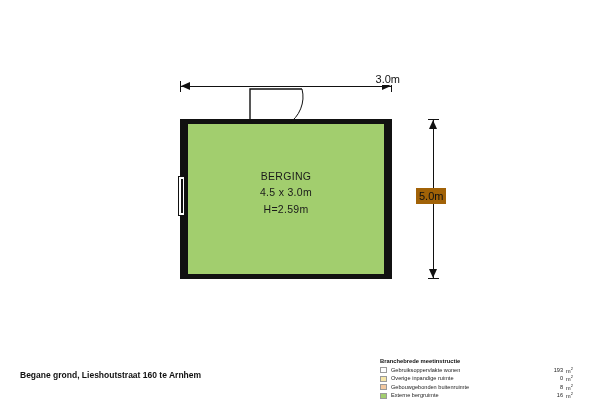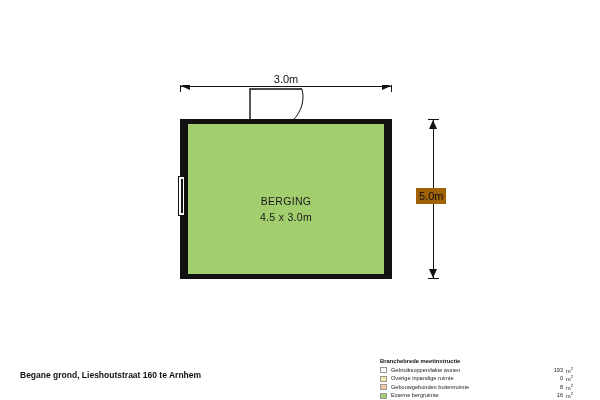--- a/index.html
+++ b/index.html
@@ -44,21 +44,20 @@
     box-sizing: border-box;
   }
 
   .room-labels {
     position: absolute;
     left: 188px;
     top: 168px;
     width: 196px;
     text-align: center;
     line-height: 1.55;
-    margin-top: 25px;
   }
   .room-labels div {
     font-size: 10.5px;
     color: #1a1a1a;
     letter-spacing: 0.3px;
   }
   .room-name {
     font-weight: normal;
   }
 
@@ -125,24 +124,24 @@
     width: 0;
     height: 0;
     border-top: 4px solid transparent;
     border-bottom: 4px solid transparent;
   }
   .arrow-l { left: 1px; border-right: 9px solid #111111; }
   .arrow-r { right: 1px; border-left: 9px solid #111111; }
 
   .dim-top-label {
     position: absolute;
-    left: 180px;
+    left: 196px;
     top: 73px;
     width: 212px;
-    text-align: center;
+    text-align: right;
     font-size: 11px;
     background: #ffffff;
   }
   .dim-top-label span {
     background: #ffffff;
     padding: 0 8px;
   }
 
   .dim-right {
     position: absolute;
@@ -305,20 +304,21 @@
   <div class="door">
     <svg width="56" height="36" viewBox="0 0 56 36">
       <path d="M2 34 L2 2 L54 2" fill="none" stroke="#111111" stroke-width="1.4"></path>
       <path d="M2 34 A 32 32 0 0 0 54 2" fill="none" stroke="#111111" stroke-width="1"></path>
     </svg>
   </div>
 
   <div class="room-labels">
     <div class="room-name">BERGING</div>
     <div>4.5 x 3.0m</div>
+    <div>H=2.59m</div>
   </div>
 
   <div class="footer-left">
     <div class="footer-title">Begane grond, Lieshoutstraat 160 te Arnhem</div>
     <div class="footer-line">De plattegronden zijn ter indicatie en geproduceerd voor promotionele doeleinden.</div>
     <div class="footer-logo-row">
       <span class="footer-line">Aan de plattegronden kunnen geen rechten worden ontleend.</span>
       <span class="logo-badge">i</span>
       <span class="logo-text">topr.nl</span>
     </div>

